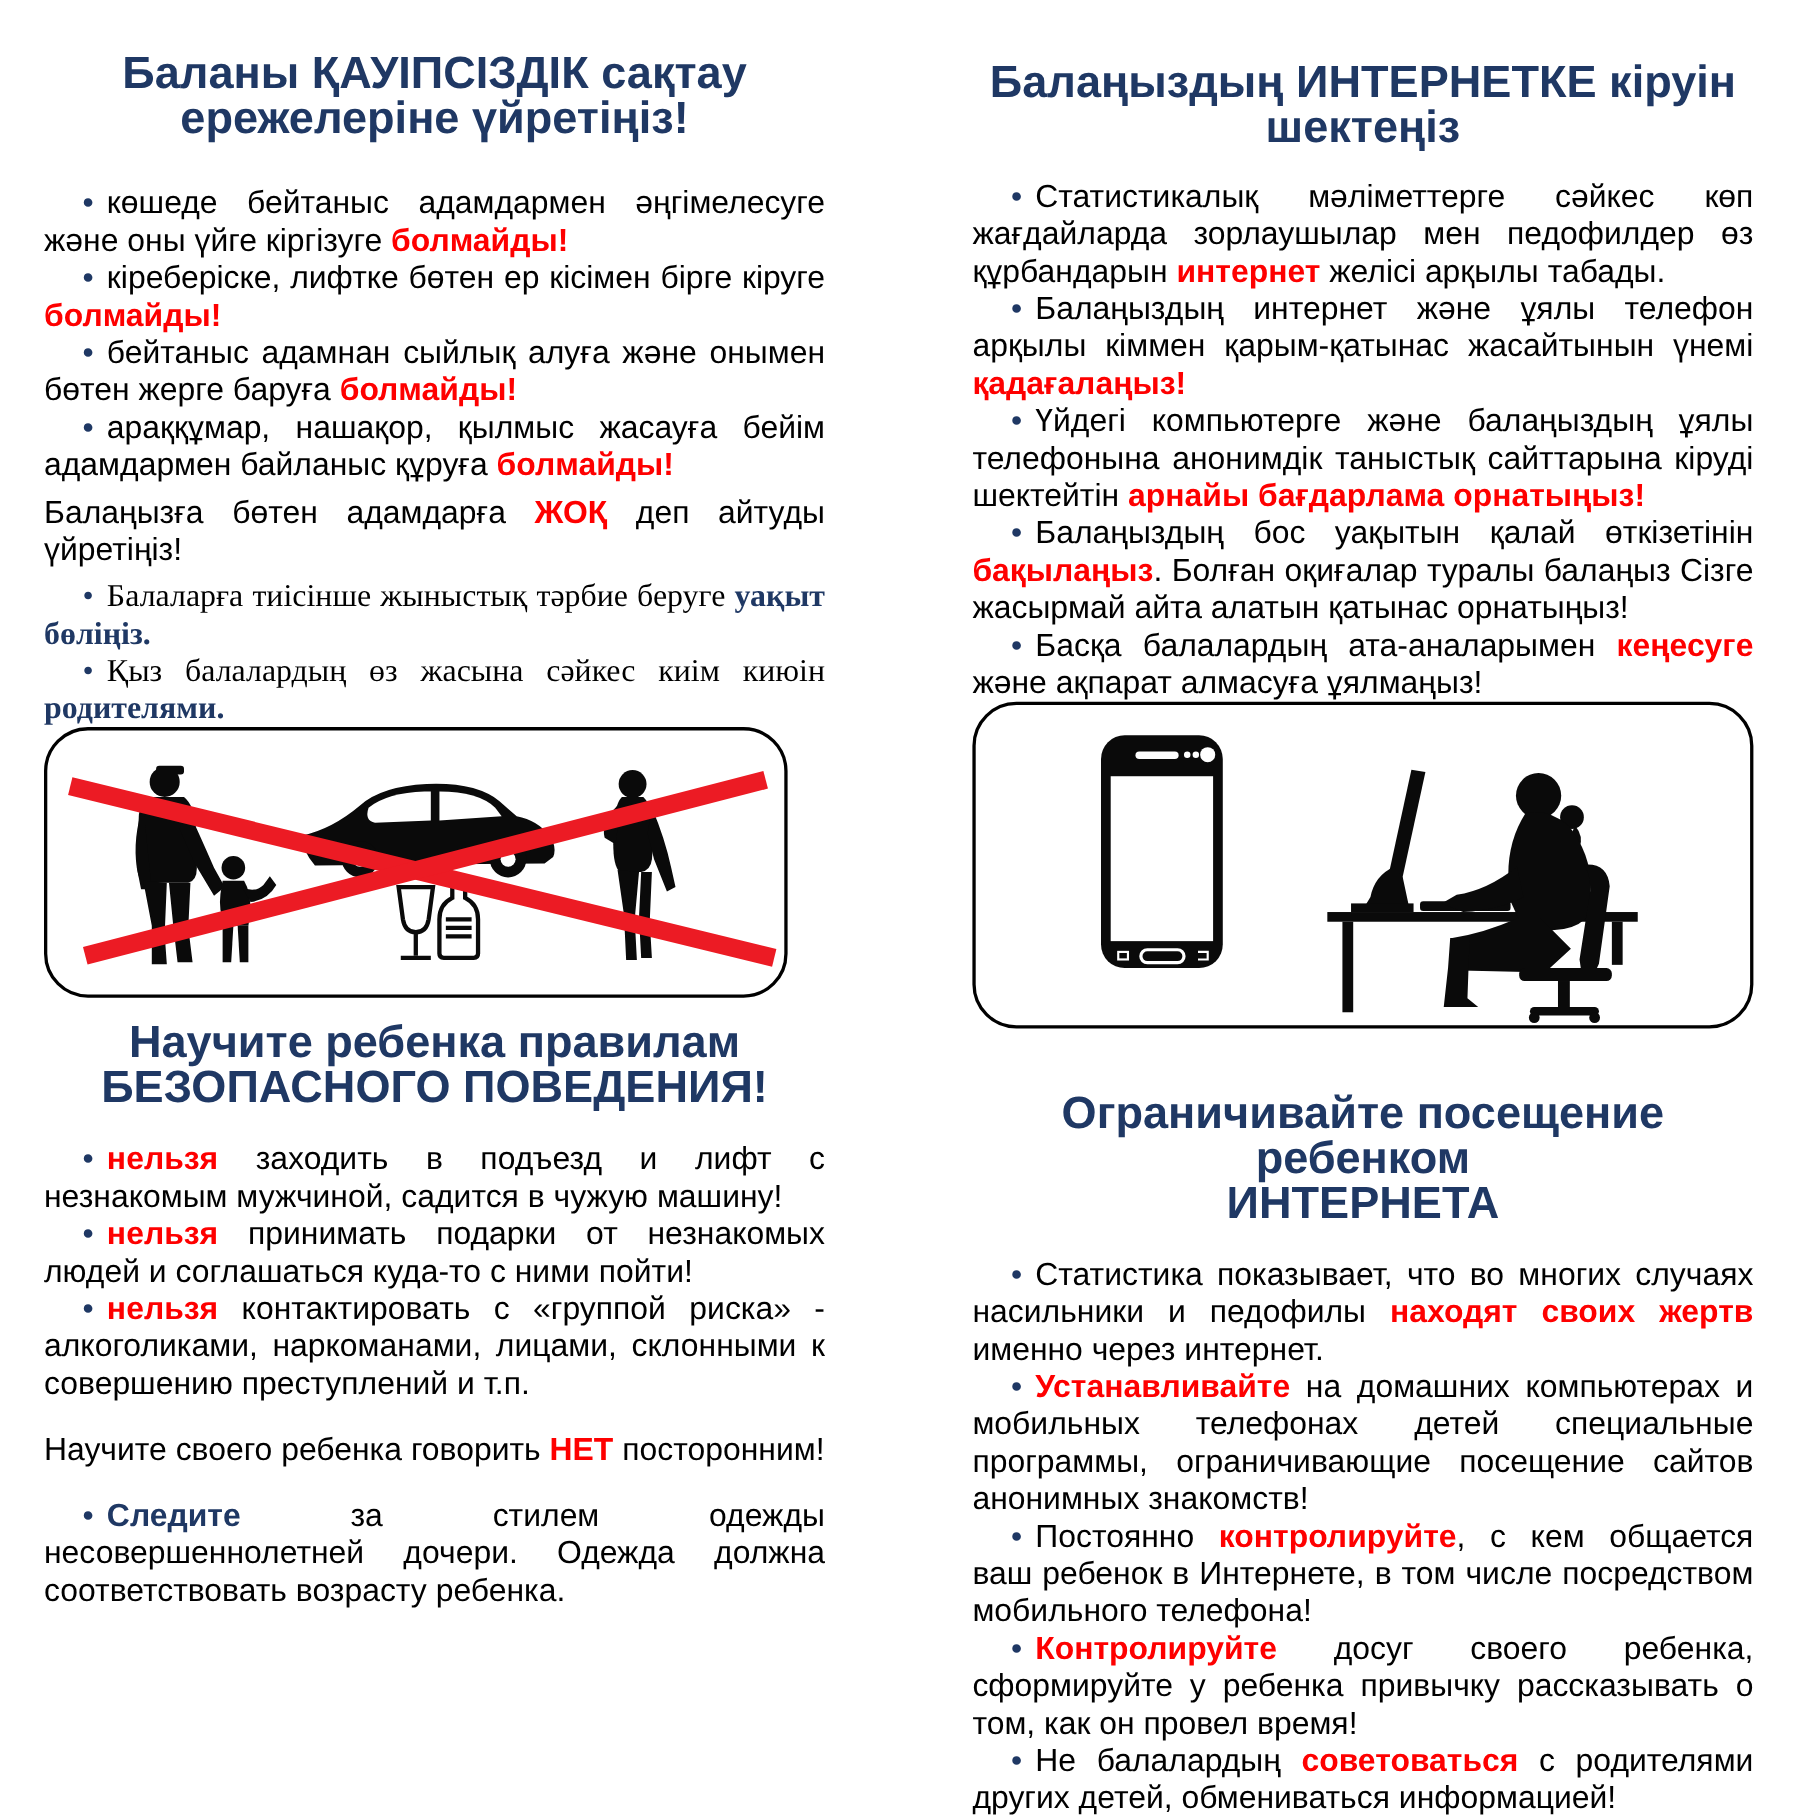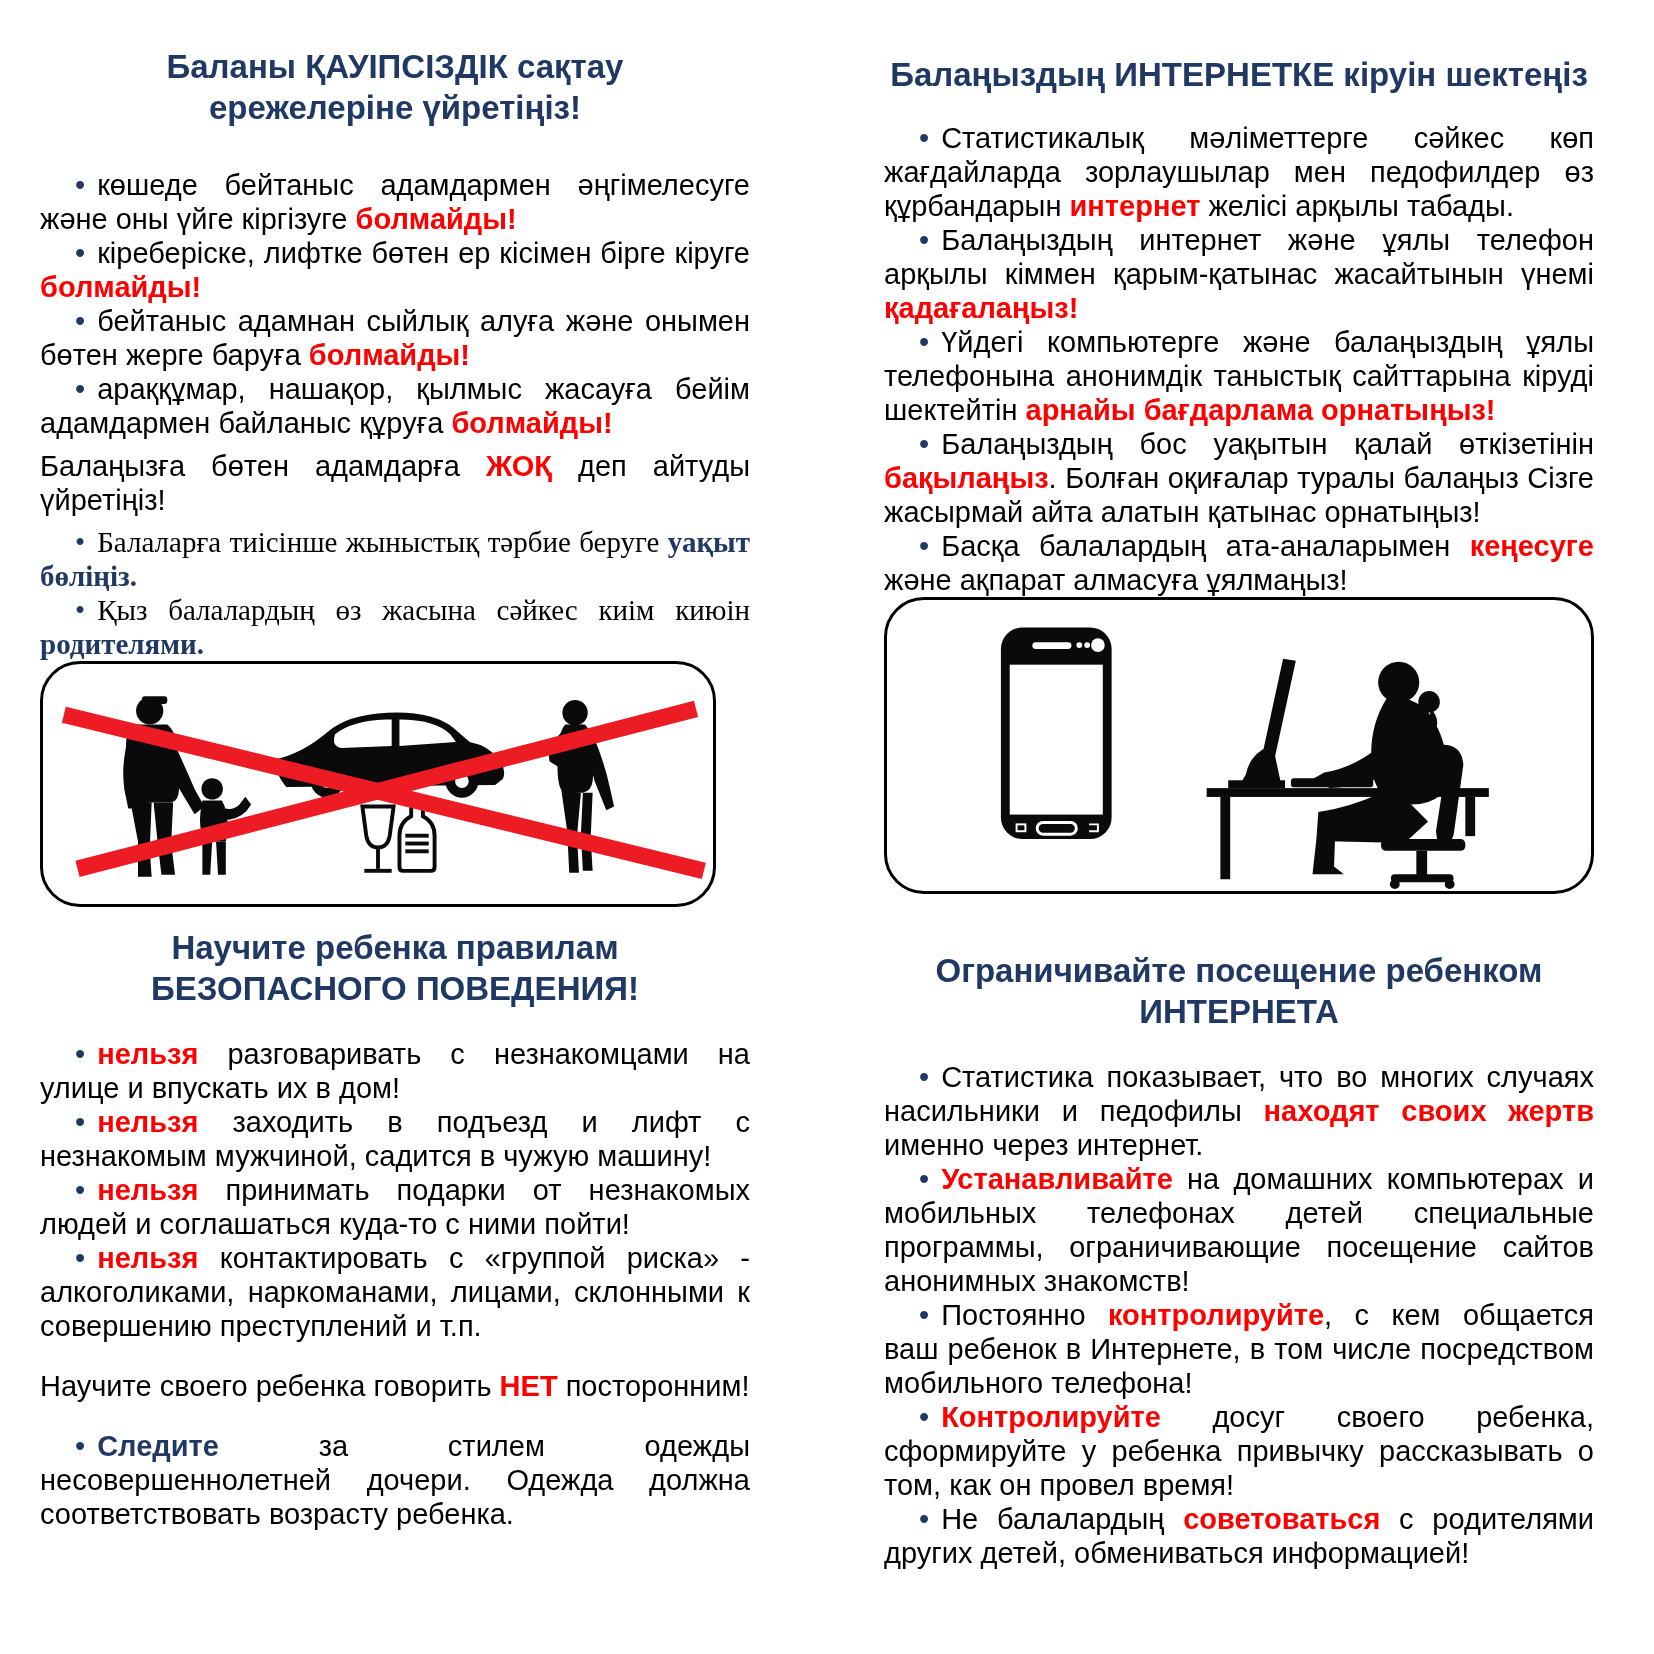--- a/index.html
+++ b/index.html
@@ -13,21 +13,21 @@
     width:1654px; height:1654px;
     display:flex;
     padding:42px 50px 0 40px;
     gap:134px;
   }
   .col { width:710px; flex:none; }
 
   .title {
     color:#1f3864;
     font-weight:bold;
-    font-size:33px;
+    font-size:41px;
     line-height:41px;
     text-align:center;
     white-space:pre-line;
     margin:0;
   }
 
   .group p {
     margin:0;
     font-size:29px;
     line-height:34px;
@@ -141,21 +141,20 @@
           <line x1="16" y1="52" x2="672" y2="212"></line>
           <line x1="30" y1="210" x2="664" y2="46"></line>
         </g>
       </svg>
     </figure>
 
     <h2 class="title" data-name="left-title-safe-behavior">Научите ребенка правилам
 БЕЗОПАСНОГО ПОВЕДЕНИЯ!</h2>
 
     <div class="group" data-name="left-bullets-nelzya">
-        <p class="bullet" data-name="bullet-item"><span class="dot" data-name="bullet-dot-icon">•</span><span class="red" data-name="red-emphasis">нельзя</span><span data-name="text-segment"> разговаривать с незнакомцами на улице и впускать их в дом!</span></p>
         <p class="bullet" data-name="bullet-item"><span class="dot" data-name="bullet-dot-icon">•</span><span class="red" data-name="red-emphasis">нельзя</span><span data-name="text-segment"> заходить в подъезд и лифт с незнакомым мужчиной, садится в чужую машину!</span></p>
         <p class="bullet" data-name="bullet-item"><span class="dot" data-name="bullet-dot-icon">•</span><span class="red" data-name="red-emphasis">нельзя</span><span data-name="text-segment"> принимать подарки от незнакомых людей и соглашаться куда-то с ними пойти!</span></p>
         <p class="bullet" data-name="bullet-item"><span class="dot" data-name="bullet-dot-icon">•</span><span class="red" data-name="red-emphasis">нельзя</span><span data-name="text-segment"> контактировать с «группой риска» - алкоголиками, наркоманами, лицами, склонными к совершению преступлений и т.п.</span></p>
       </div>
 
     <div class="group" data-name="left-para-teach-net">
         <p class="para" data-name="paragraph"><span data-name="text-segment">Научите своего ребенка говорить </span><span class="red" data-name="red-emphasis">НЕТ</span><span data-name="text-segment"> посторонним!</span></p>
       </div>
 
     <div class="group" data-name="left-bullets-advice">

